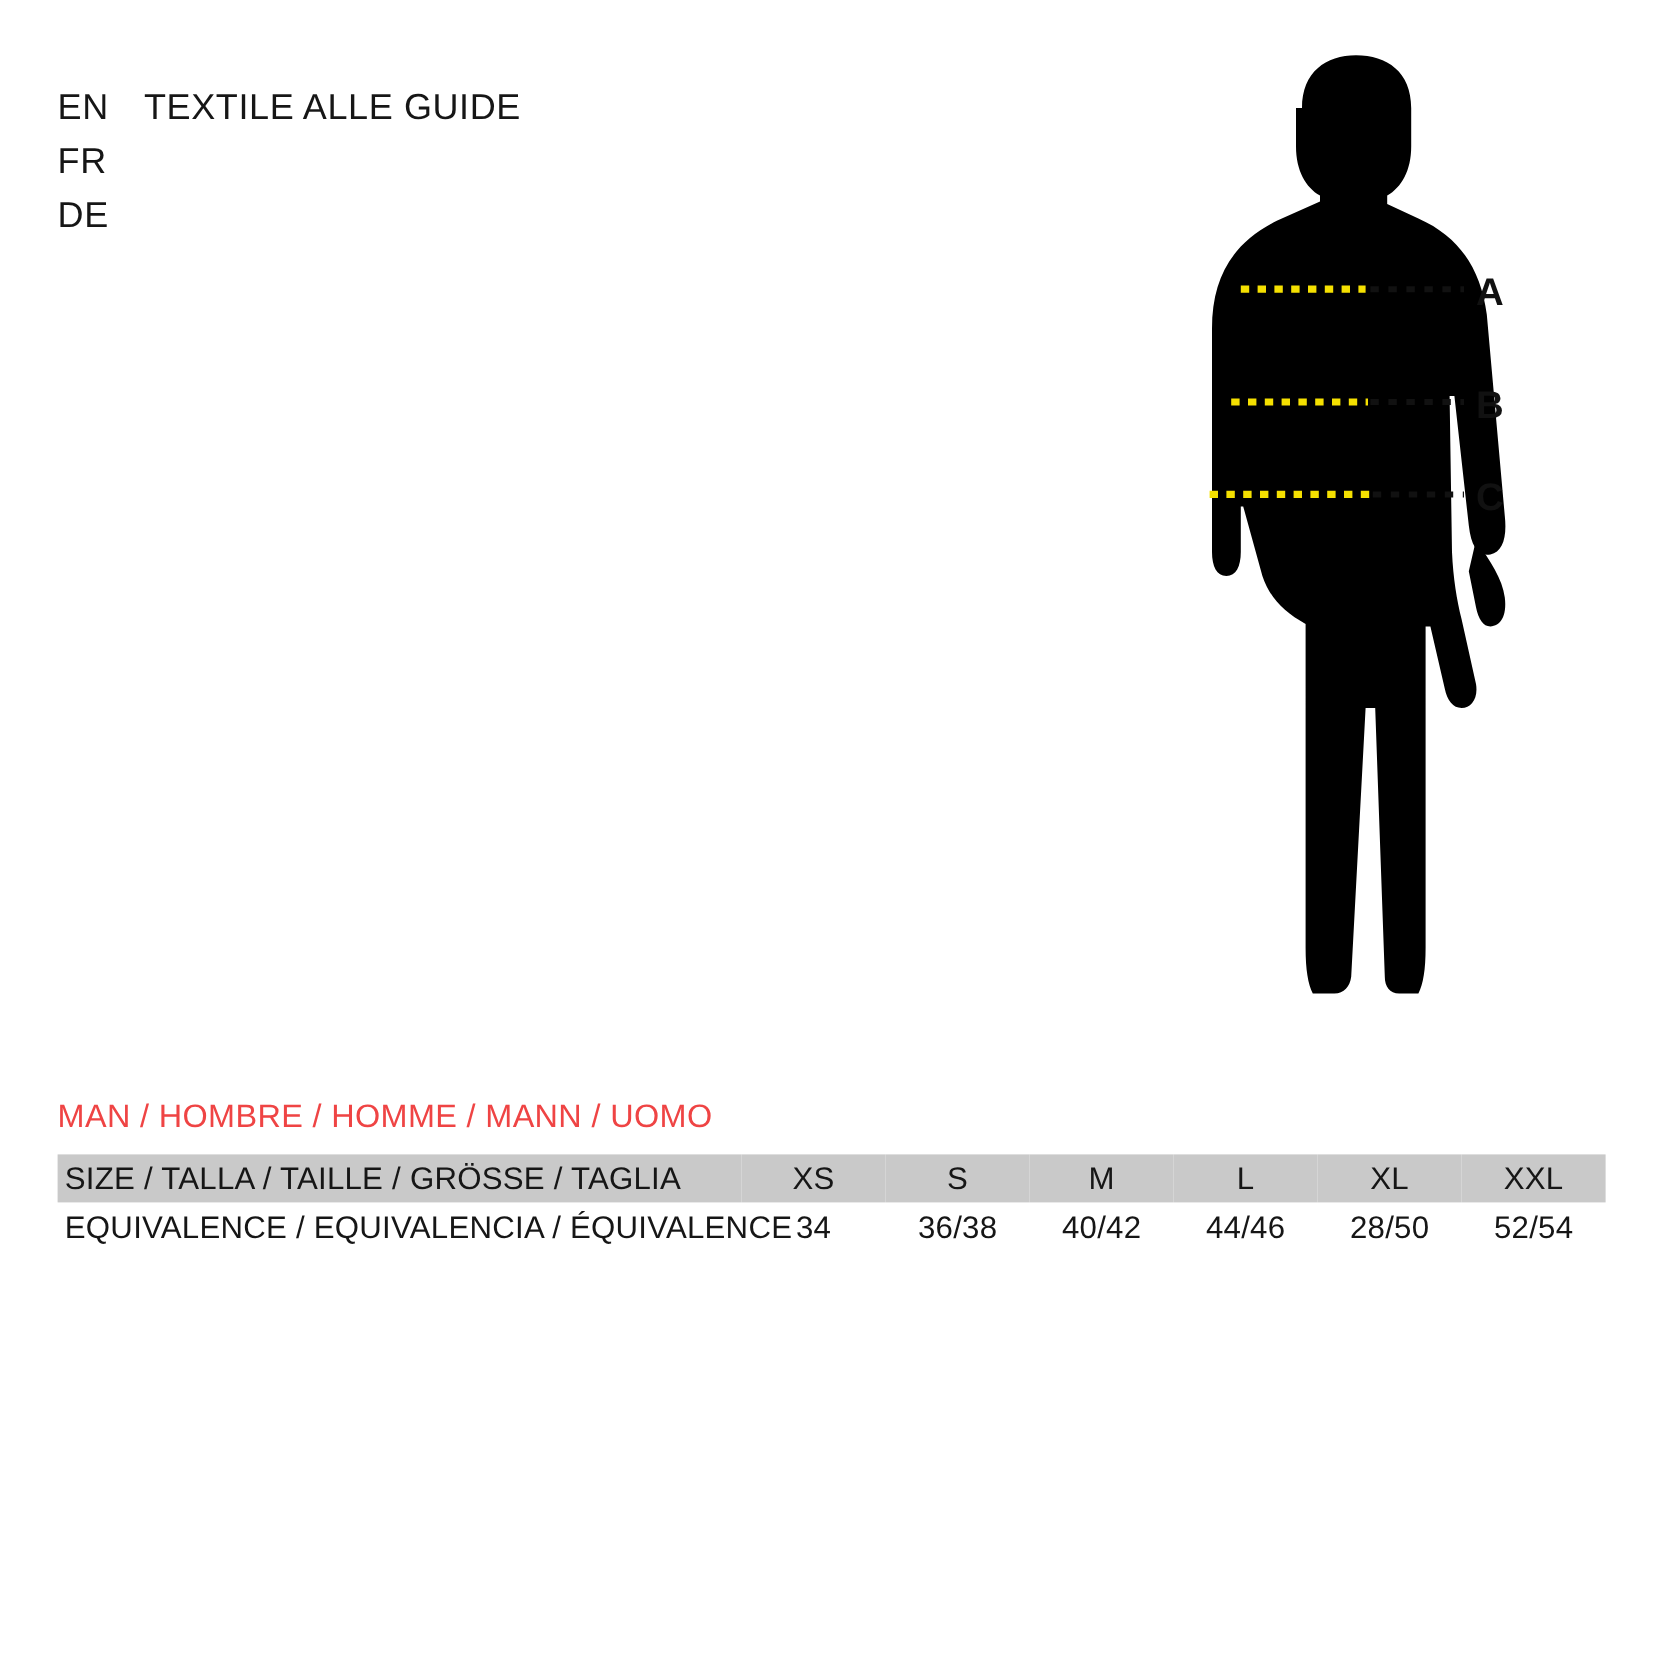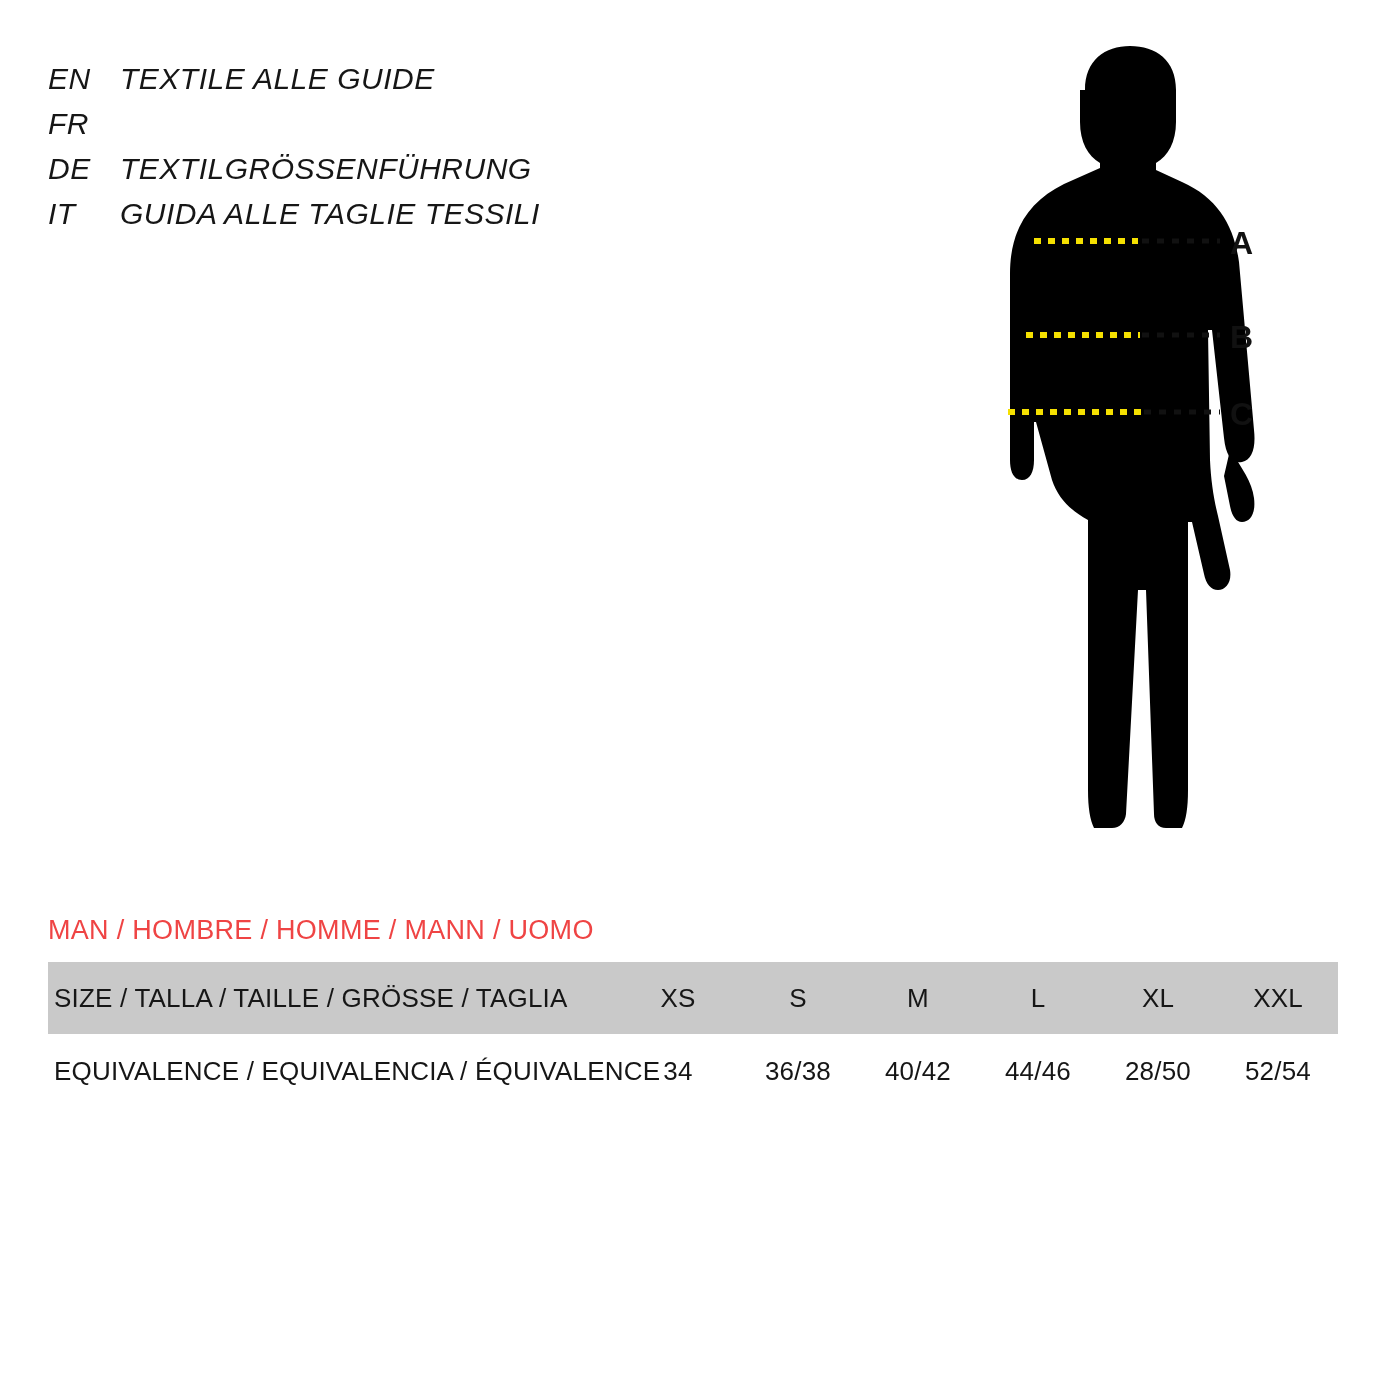--- a/index.html
+++ b/index.html
@@ -18,23 +18,22 @@
 
   
   .lang-block {
     position: absolute;
     left: 48px;
     top: 62px;
     width: 720px;
   }
   .lang-row {
     display: flex;
-    align-items: flex-start;
+    align-items: flex-end;
     height: 45px;
-    font-style: italic;
   }
   .lang-code {
     width: 72px;
     flex: 0 0 72px;
     font-size: 30px;
     letter-spacing: 0.5px;
     color: #161616;
   }
   .lang-text {
     font-size: 30px;
@@ -68,21 +67,21 @@
     margin-bottom: 16px;
     letter-spacing: 0.3px;
   }
   table.size-table {
     border-collapse: collapse;
     width: 1290px;
     table-layout: fixed;
   }
   table.size-table td,
   table.size-table th {
-    padding: 16px;
+    padding: 0;
     font-weight: normal;
     font-size: 26px;
     color: #161616;
     text-align: center;
     vertical-align: top;
     letter-spacing: 0.2px;
   }
   .row-header td {
     background: #c9c9c9;
     height: 40px;
@@ -118,27 +117,22 @@
     <span class="lang-text">TEXTILE ALLE GUIDE</span>
   </div>
 
 
   <div class="lang-row">
     <span class="lang-code">FR</span>
   </div>
 
   <div class="lang-row">
     <span class="lang-code">DE</span>
-    <span class="lang-text">TEXTILGRÖSSENFÜHRUNG</span>
   </div>
 
-  <div class="lang-row">
-    <span class="lang-code">IT</span>
-    <span class="lang-text">GUIDA ALLE TAGLIE TESSILI</span>
-  </div>
 
 </div>
 
 <div class="figure-wrap">
   <svg width="420" height="830" viewBox="0 0 420 830" xmlns="http://www.w3.org/2000/svg">
 
     <g>
       <path fill="#000000" d="
         M 155,60
         C 155,30 175,16 200,16

